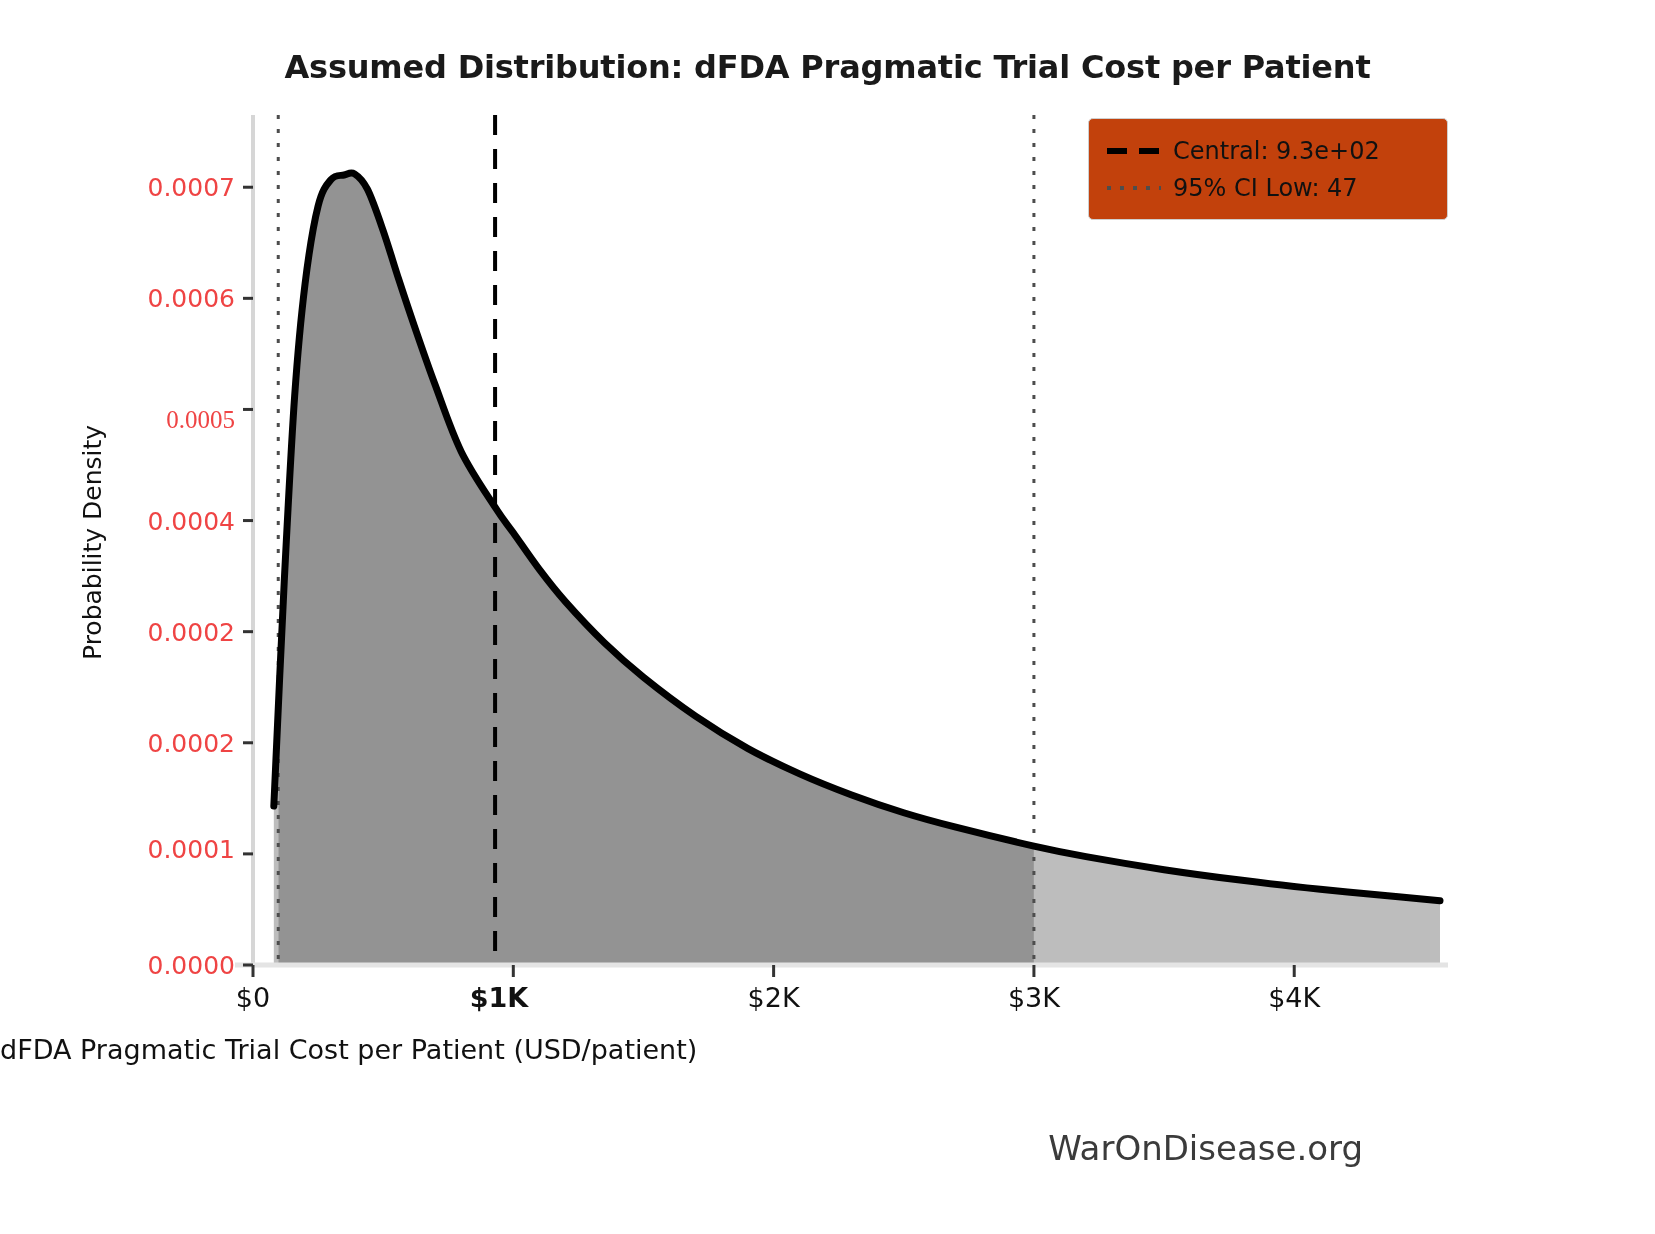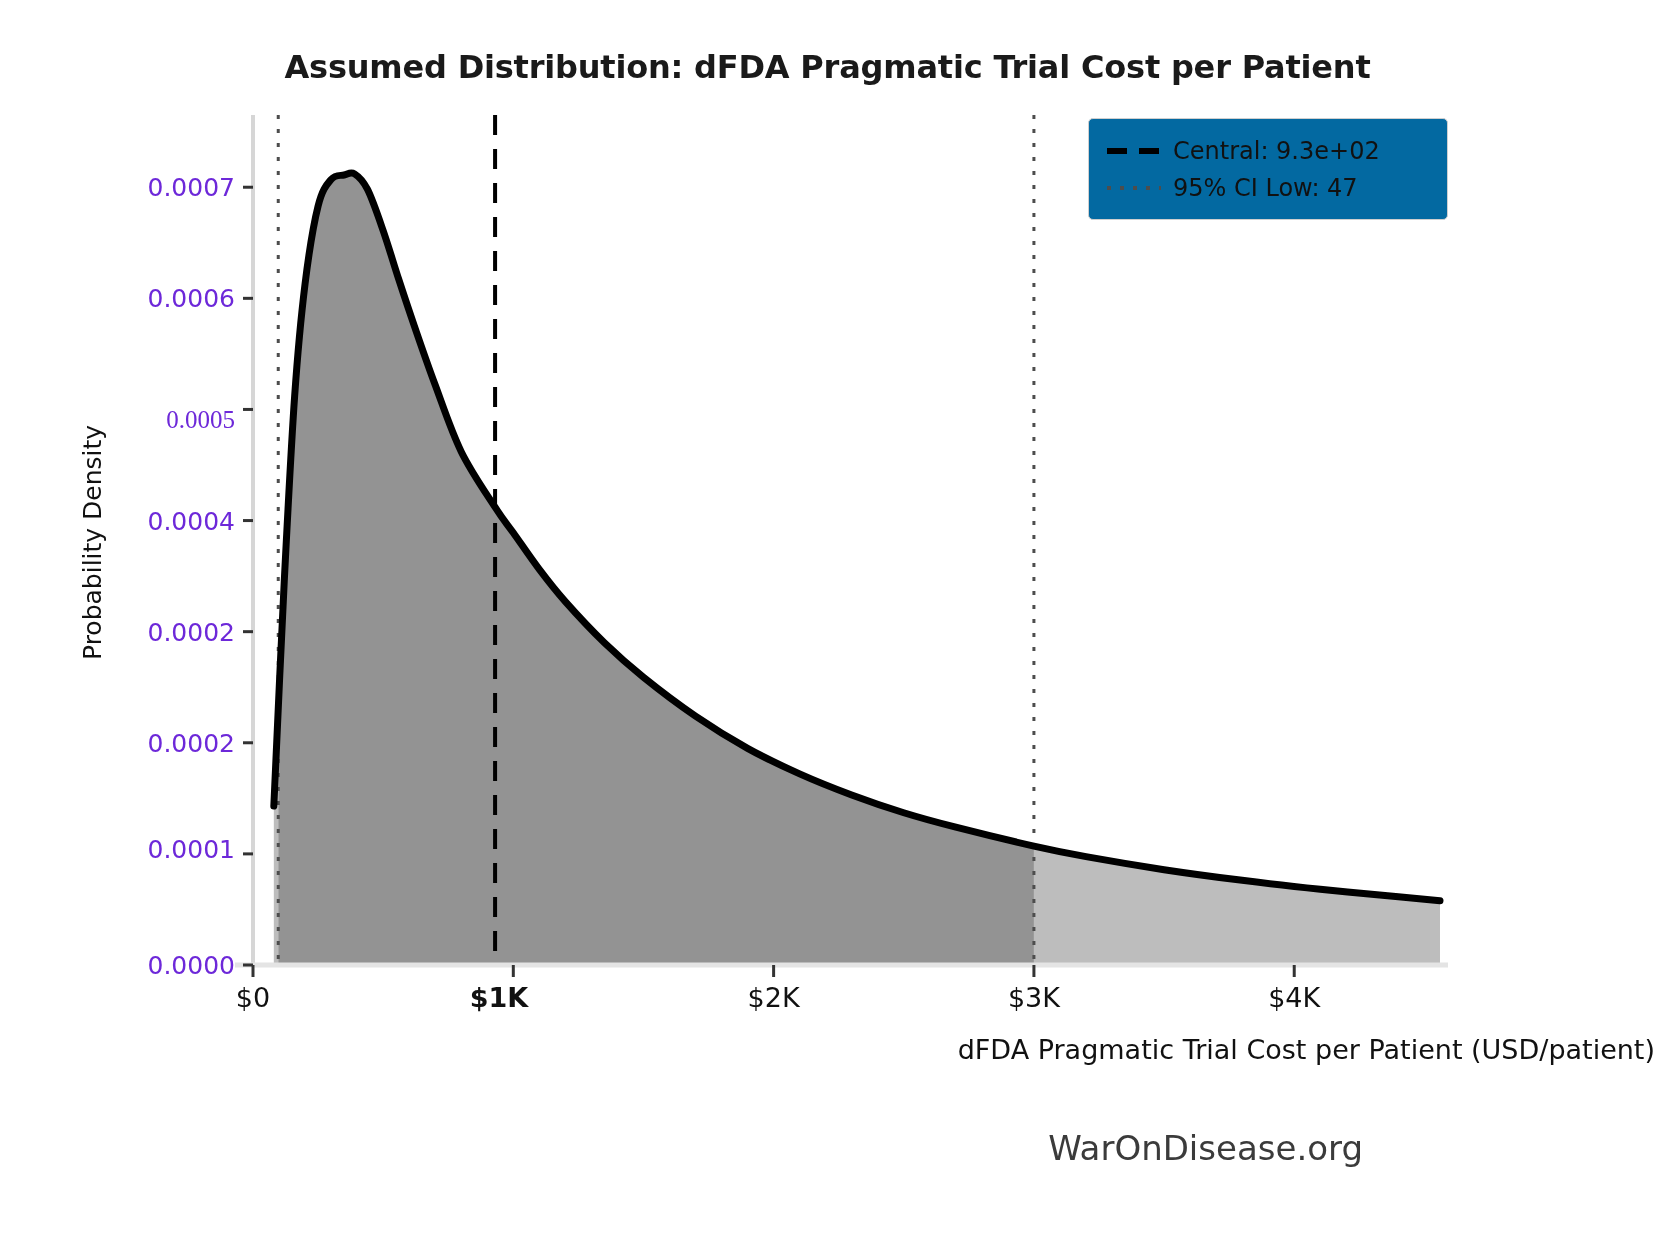--- a/index.html
+++ b/index.html
@@ -19,42 +19,42 @@
     font-size:32px;
     font-weight:bold;
     color:#1a1a1a;
     letter-spacing:-0.2px;
   }
   #plot-svg{position:absolute;left:0;top:0;}
   .ytick-label{
     position:absolute;
     text-align:right;
     font-size:25px;
-    color:#6d28d9;
+    color:#ef4444;
     font-family:"DejaVu Sans", sans-serif;
     width:140px;
     left:95px;
     transform:translateY(-50%);
     white-space:nowrap;
   }
   .xtick-label{
     position:absolute;
     text-align:center;
     font-size:27px;
     color:#111111;
     font-family:"DejaVu Sans", sans-serif;
     width:160px;
     transform:translateX(-50%);
     top:982px;
     white-space:nowrap;
   }
   .xaxis-title{
     position:absolute;
     left:0;top:1034px;width:1655px;
-    text-align:right;
+    text-align:left;
     font-size:27px;
     color:#111111;
     font-family:"DejaVu Sans", sans-serif;
   }
   .yaxis-title{
     position:absolute;
     font-size:25px;
     color:#111111;
     font-family:"DejaVu Sans", sans-serif;
     transform:rotate(-90deg);
@@ -71,21 +71,21 @@
     color:#3b3b3b;
     font-family:"DejaVu Sans", sans-serif;
   }
   #legend{
     position:absolute;
     left:1088px;top:118px;
     width:360px;
     box-sizing:border-box;
     border:1px solid #cfcfcf;
     border-radius:5px;
-    background:#0369a1;
+    background:#c2410c;
     padding:13px 16px 13px 14px;
   }
   .legend-row{
     display:flex;
     align-items:center;
     height:37px;
   }
   .legend-key{
     width:62px;
     min-width:62px;

